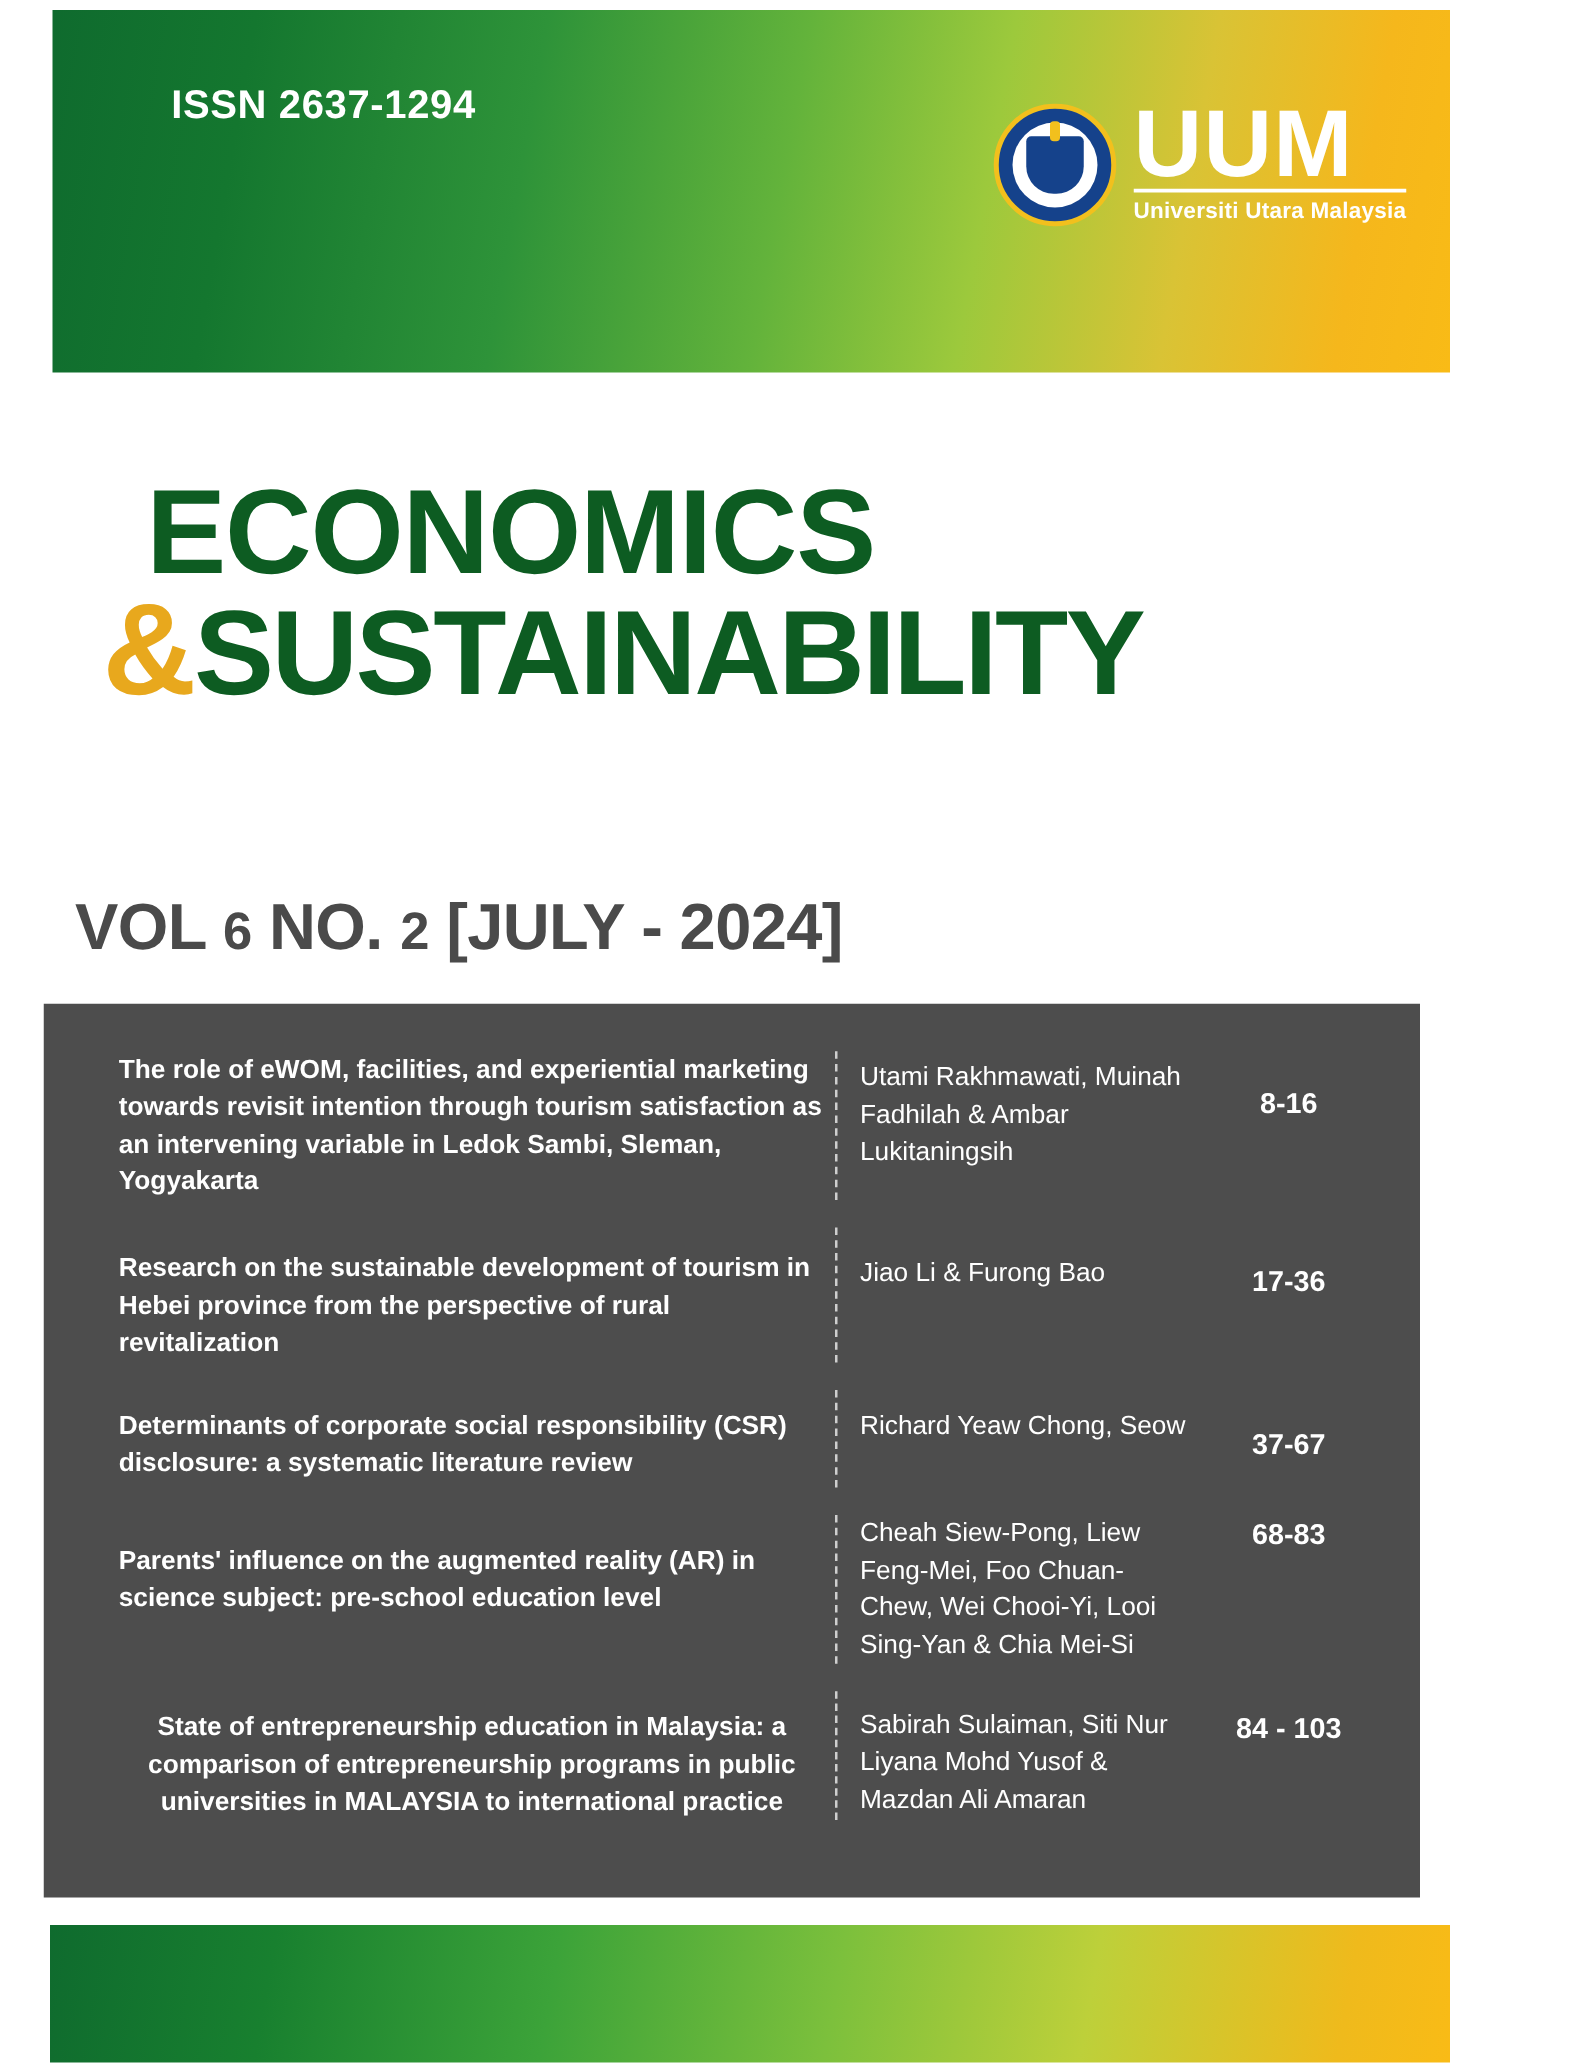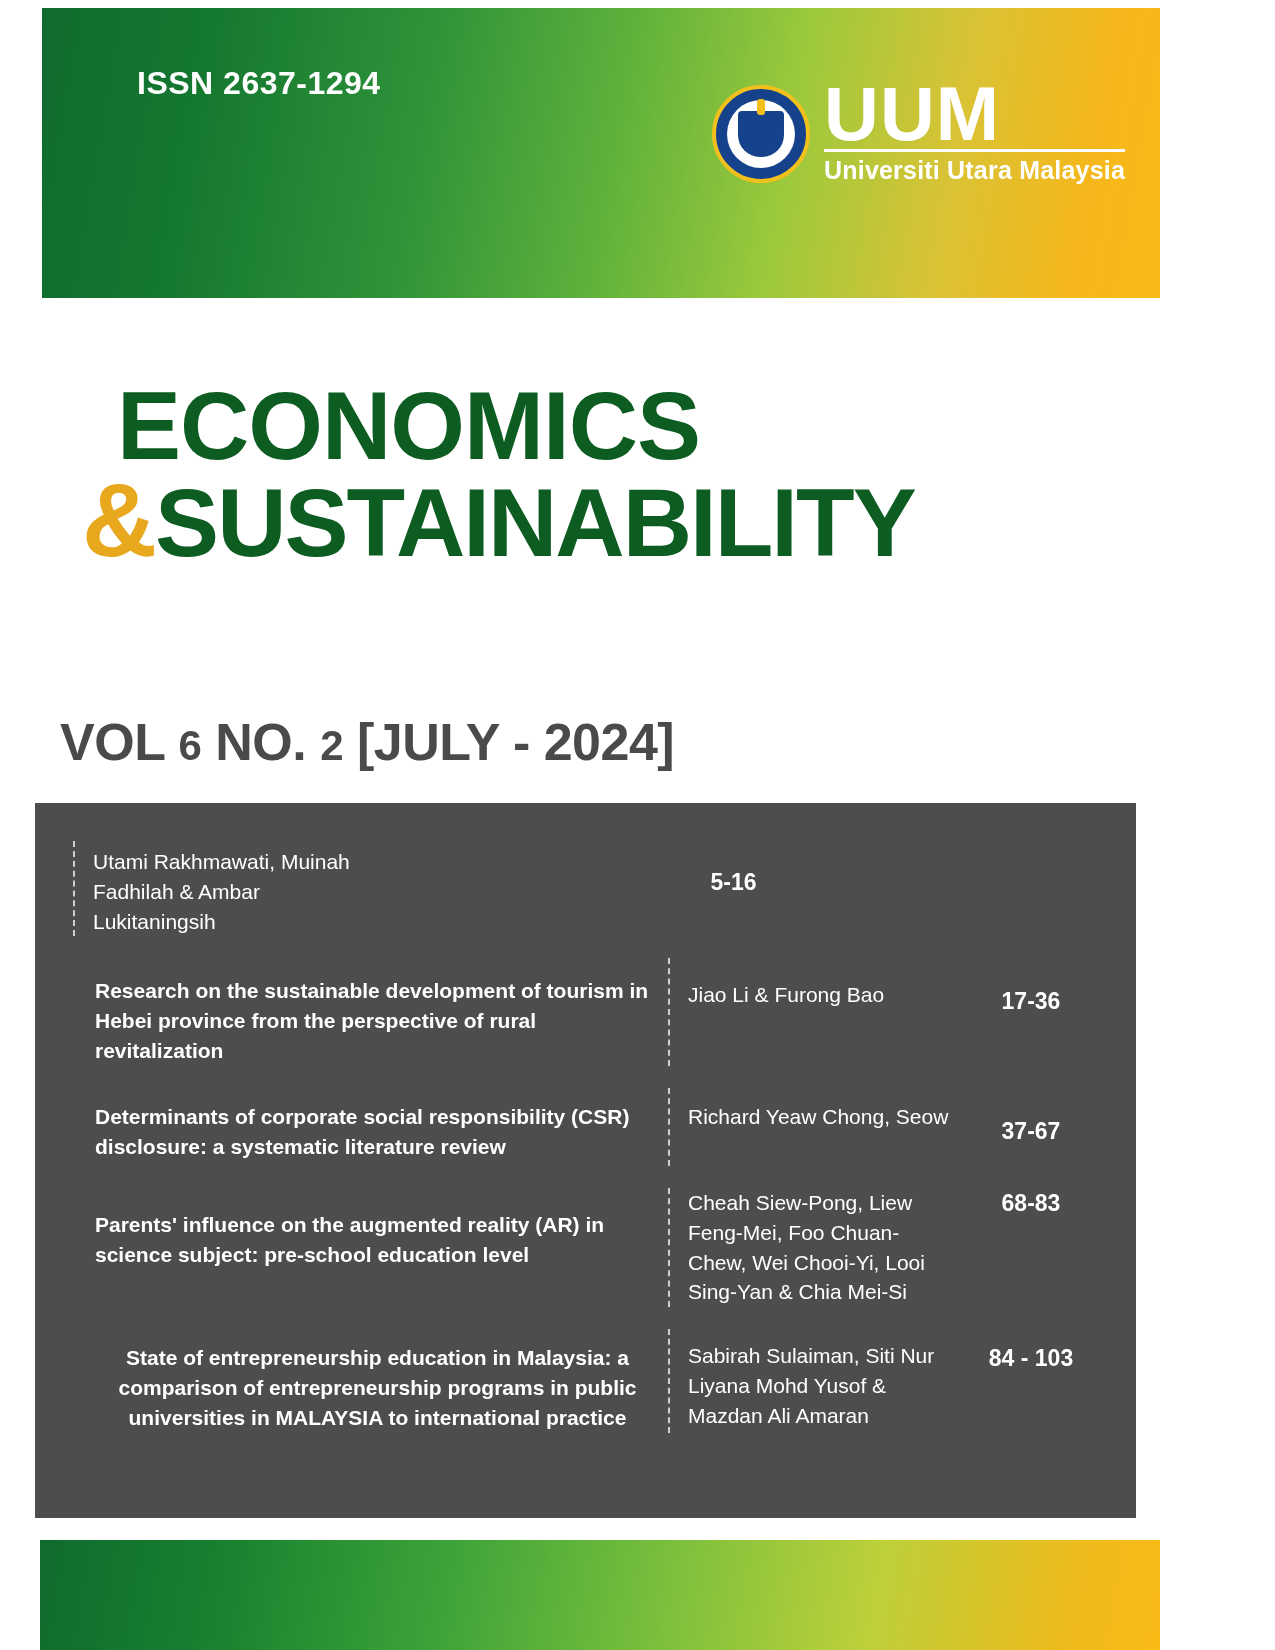--- a/index.html
+++ b/index.html
@@ -96,21 +96,21 @@
     margin-left: 14px;
     color: #ffffff;
   }
   .uum-name {
     font-size: 76px;
     font-weight: 800;
     line-height: 0.82;
     letter-spacing: 1px;
   }
   .uum-sub {
-    font-size: 25px;
+    font-size: 18px;
     font-weight: 700;
     text-align: right;
     border-top: 3px solid #ffffff;
     padding-top: 4px;
     margin-top: 4px;
     letter-spacing: 0.2px;
   }
 
   
   .journal-title {
@@ -281,23 +281,24 @@
   <span>VOL</span>
   <span class="small-num">6</span>
   <span>NO.</span>
   <span class="small-num">2</span>
   <span>[JULY - 2024]</span>
 </div>
 
 <div class="toc">
 
   <div class="toc-row row-1">
+    <div class="toc-title">The role of eWOM, facilities, and experiential marketing towards revisit intention through tourism satisfaction as an intervening variable in Ledok Sambi, Sleman, Yogyakarta</div>
     <div class="toc-divider"></div>
     <div class="toc-authors">Utami Rakhmawati, Muinah Fadhilah &amp; Ambar Lukitaningsih</div>
-    <div class="toc-pages">5-16</div>
+    <div class="toc-pages">8-16</div>
   </div>
 
   <div class="toc-row row-2">
     <div class="toc-title">Research on the sustainable development of tourism in Hebei province from the perspective of rural revitalization</div>
     <div class="toc-divider"></div>
     <div class="toc-authors">Jiao Li &amp; Furong Bao</div>
     <div class="toc-pages">17-36</div>
   </div>
 
   <div class="toc-row row-3">

